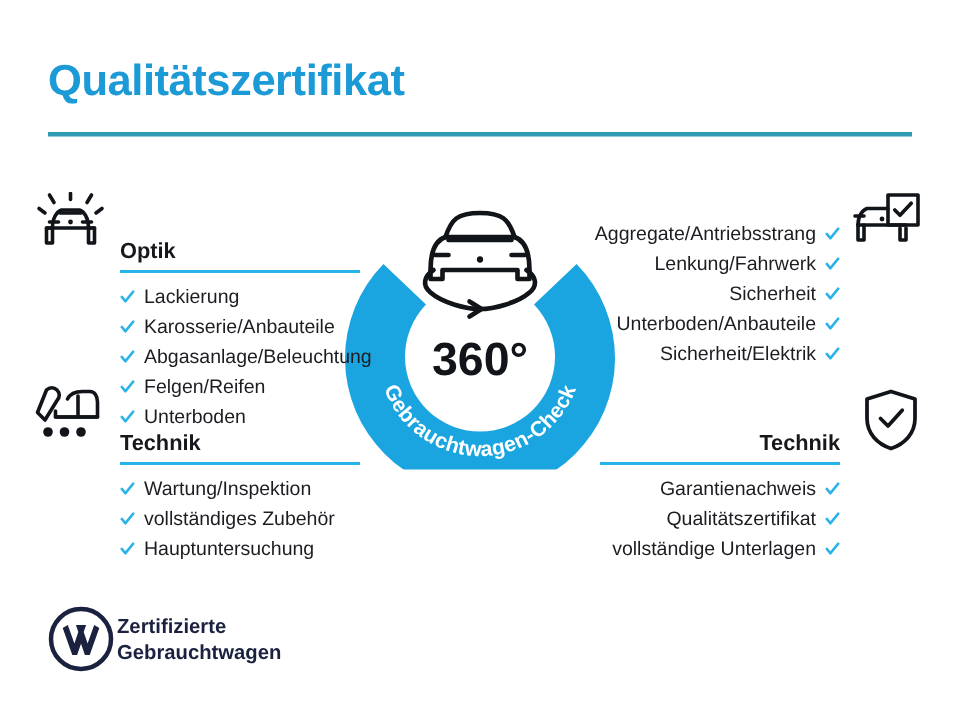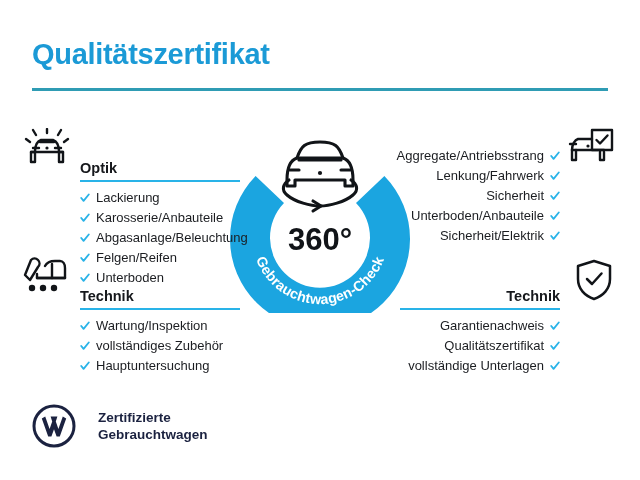--- a/index.html
+++ b/index.html
@@ -94,21 +94,21 @@
     width: 190px; height: 195px;
   }
   #badge svg { display: block; width: 100%; height: 100%; }
 
   
   #footer {
     position: absolute;
     left: 32px; top: 404px;
     display: flex;
     align-items: center;
-    gap: 22px;
+    gap: 2px;
   }
   #vw-mark { width: 44px; height: 44px; display: block; }
   #vw-mark svg { display: block; width: 100%; height: 100%; }
   #footer-text {
     font-size: 13.5px;
     font-weight: bold;
     color: #1b2240;
     line-height: 1.28;
   }
   #footer-text div { white-space: nowrap; }

